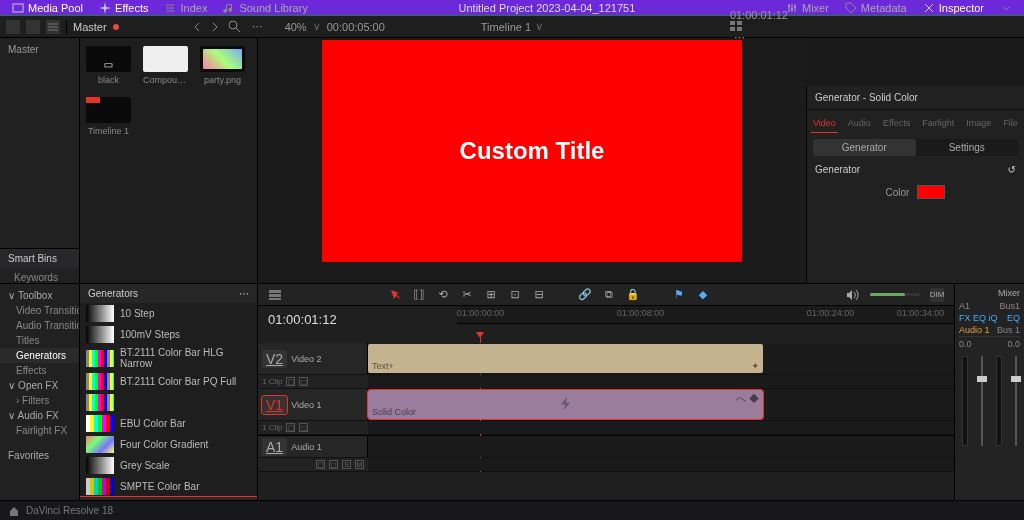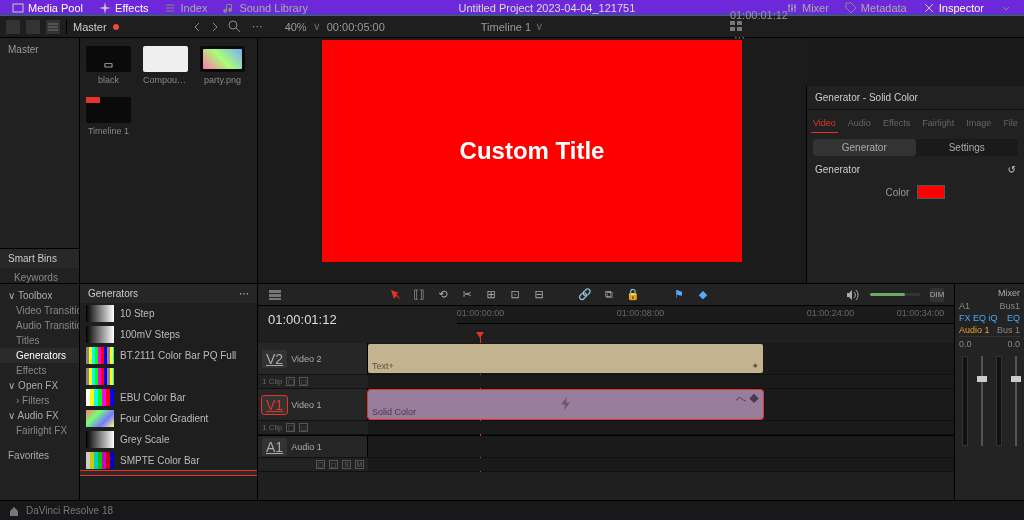--- a/index.html
+++ b/index.html
@@ -334,20 +334,24 @@
         <div class="gen-item">
           <div class="gen-thumb" style="background:linear-gradient(90deg,#000,#fff)"></div>
           <div class="gen-lbl">10 Step</div>
         </div>
         <div class="gen-item">
           <div class="gen-thumb" style="background:linear-gradient(90deg,#000,#fff)"></div>
           <div class="gen-lbl">100mV Steps</div>
         </div>
         <div class="gen-item">
           <div class="gen-thumb" style="background:repeating-linear-gradient(90deg,#888 0 3px,#ff0 3px 6px,#0ff 6px 9px,#0f0 9px 12px,#f0f 12px 15px,#f00 15px 18px,#00f 18px 21px)"></div>
+          <div class="gen-lbl">BT.2111 Color Bar HLG Narrow</div>
+        </div>
+        <div class="gen-item">
+          <div class="gen-thumb" style="background:repeating-linear-gradient(90deg,#888 0 3px,#ff0 3px 6px,#0ff 6px 9px,#0f0 9px 12px,#f0f 12px 15px,#f00 15px 18px,#00f 18px 21px)"></div>
           <div class="gen-lbl">BT.2111 Color Bar PQ Full</div>
         </div>
         <div class="gen-item">
           <div class="gen-thumb" style="background:repeating-linear-gradient(90deg,#888 0 3px,#ff0 3px 6px,#0ff 6px 9px,#0f0 9px 12px,#f0f 12px 15px,#f00 15px 18px,#00f 18px 21px)"></div>
         </div>
         <div class="gen-item">
           <div class="gen-thumb" style="background:repeating-linear-gradient(90deg,#fff 0 4px,#ff0 4px 8px,#0ff 8px 12px,#0f0 12px 16px,#f0f 16px 20px,#f00 20px 24px,#00f 24px 28px)"></div>
           <div class="gen-lbl">EBU Color Bar</div>
         </div>
         <div class="gen-item">

